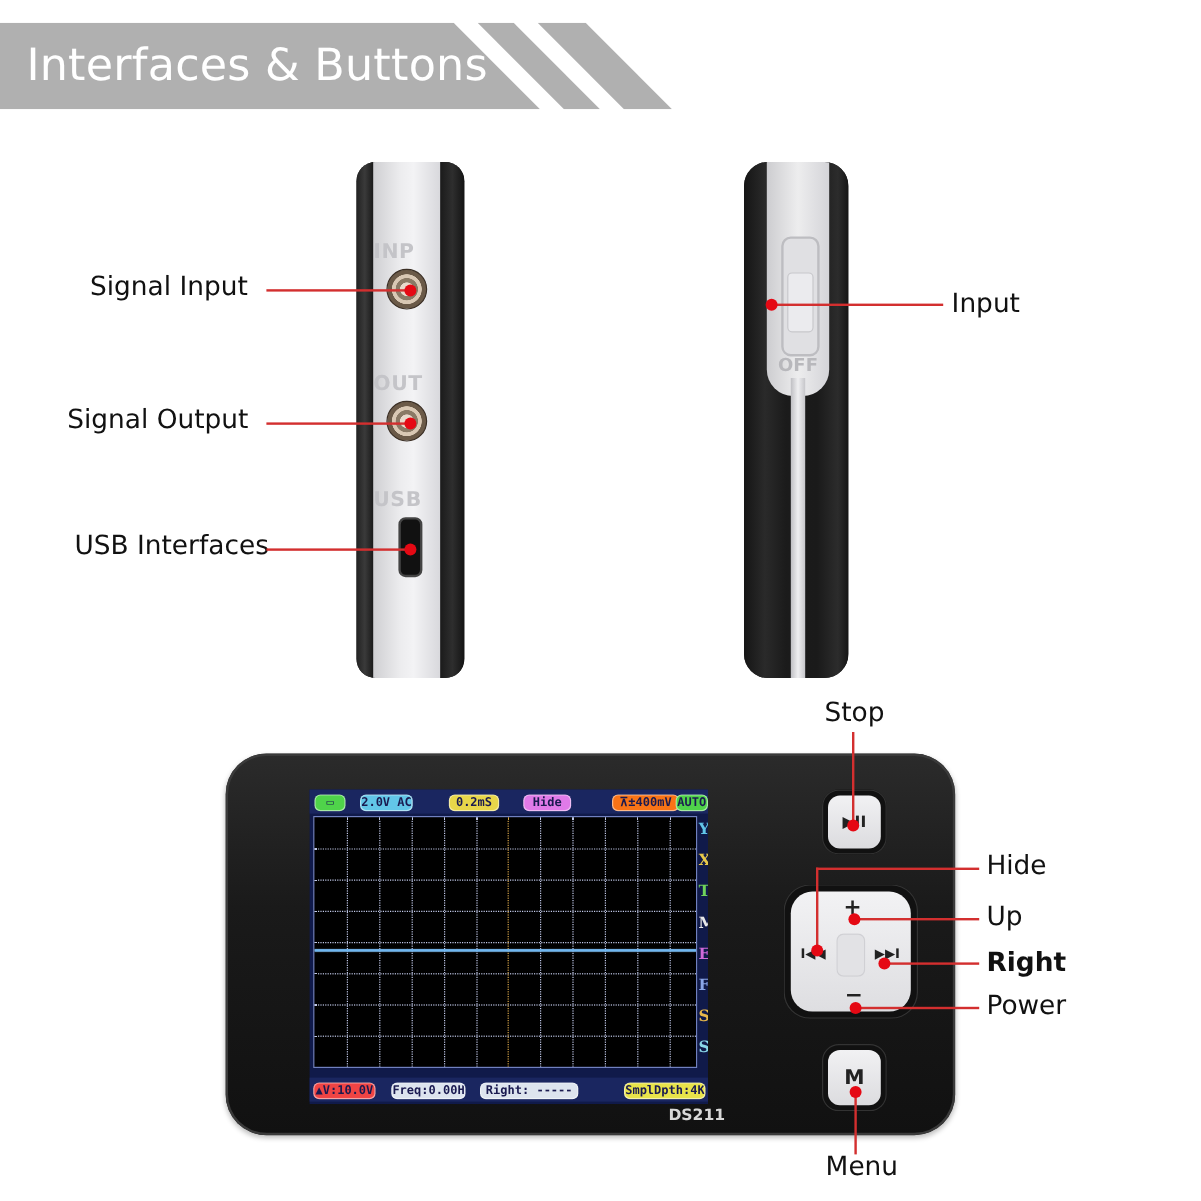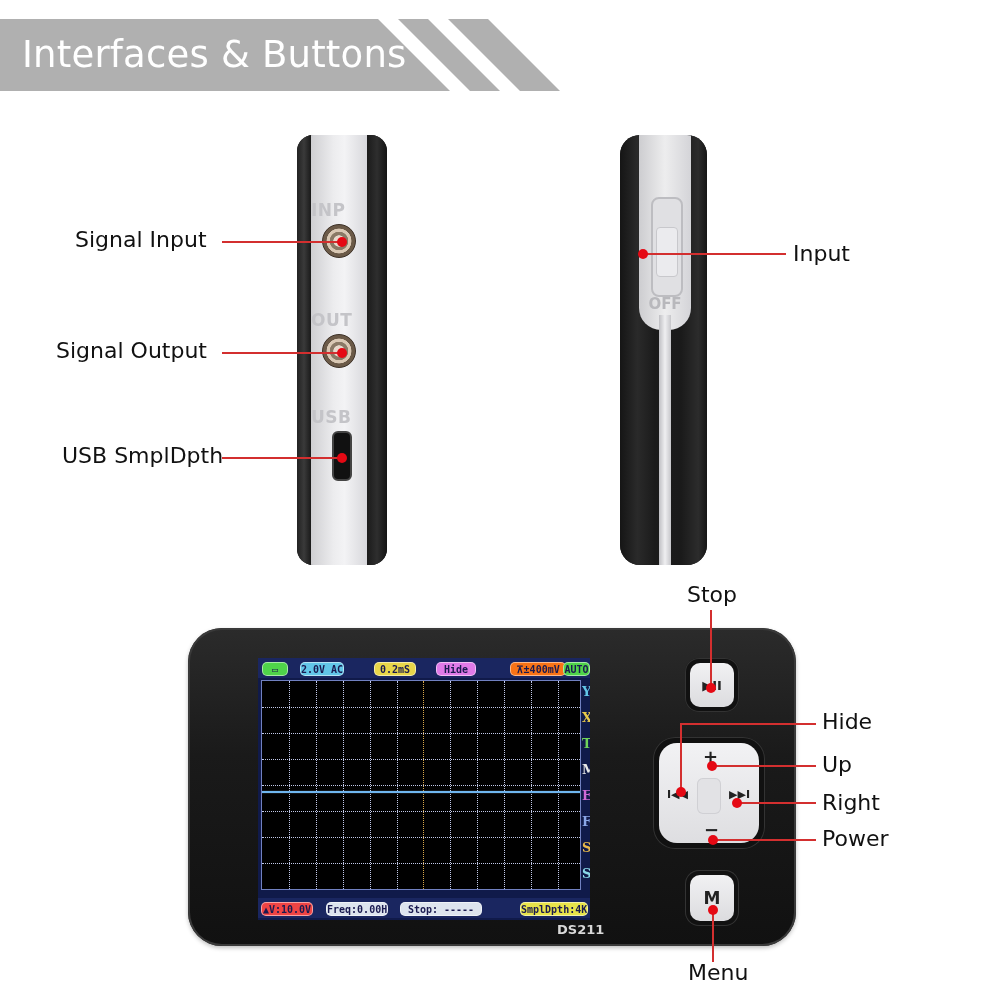--- a/index.html
+++ b/index.html
@@ -84,21 +84,21 @@
 </div>
 
 <div class="label" style="left:75px; top:227px;">Signal Input</div>
 <div class="leader" style="left:222px; top:241px; width:120px;"></div>
 <div class="dot" style="left:342px; top:242px;"></div>
 
 <div class="label" style="left:56px; top:338px;">Signal Output</div>
 <div class="leader" style="left:222px; top:352px; width:120px;"></div>
 <div class="dot" style="left:342px; top:353px;"></div>
 
-<div class="label" style="left:62px; top:443px;">USB SmplDpth</div>
+<div class="label" style="left:62px; top:443px;">USB Interfaces</div>
 <div class="leader" style="left:222px; top:457px; width:120px;"></div>
 <div class="dot" style="left:342px; top:458px;"></div>
 
 <div class="side2">
   <div class="body-dark"></div>
   <div class="cap"></div>
   <div class="stripe"></div>
   <div class="switch">
     <div class="switch-knob"></div>
   </div>
@@ -150,21 +150,21 @@
     <div class="sm" style="top:82px; color:#e8e8e8;">Me</div>
     <div class="sm" style="top:108px; color:#d06ad8;">Ex</div>
     <div class="sm" style="top:134px; color:#8aa6e8;">Fn</div>
     <div class="sm" style="top:160px; color:#e8b84a;">Sn</div>
     <div class="sm" style="top:186px; color:#8ad8e8;">St</div>
   </div>
 
   <div class="botbar">
     <div class="pill" style="left:3px; width:52px; background:#ef4444;">▲V:10.0V</div>
     <div class="pill" style="left:68px; width:62px; background:#dde4ee;">Freq:0.00Hz</div>
-    <div class="pill" style="left:142px; width:82px; background:#dde4ee;">Stop: -----</div>
+    <div class="pill" style="left:142px; width:82px; background:#dde4ee;">Right: -----</div>
     <div class="pill" style="left:262px; width:68px; background:#e8e34a;">SmplDpth:4K</div>
   </div>
 </div>
 
 <div class="model">DS211</div>
 
 <div class="btn" style="left:685px; top:658px; width:54px; height:54px;">
   <div class="btn-face" style="font-size:13px;">▶II</div>
 </div>
 
@@ -188,21 +188,21 @@
 
 <div class="label" style="left:822px; top:709px;">Hide</div>
 <div class="leader" style="left:680px; top:723px; width:136px;"></div>
 <div class="leader-v" style="left:680px; top:723px; height:68px;"></div>
 <div class="dot" style="left:681px; top:792px;"></div>
 
 <div class="label" style="left:822px; top:752px;">Up</div>
 <div class="leader" style="left:712px; top:765px; width:104px;"></div>
 <div class="dot" style="left:712px; top:766px;"></div>
 
-<div class="label" style="left:822px; top:790px;">Right</div>
+<div class="label" style="left:822px; top:790px;font-weight:bold;">Right</div>
 <div class="leader" style="left:737px; top:802px; width:79px;"></div>
 <div class="dot" style="left:737px; top:803px;"></div>
 
 <div class="label" style="left:822px; top:826px;">Power</div>
 <div class="leader" style="left:713px; top:839px; width:103px;"></div>
 <div class="dot" style="left:713px; top:840px;"></div>
 
 <div class="dot" style="left:713px; top:910px;"></div>
 <div class="leader-v" style="left:712px; top:910px; height:52px;"></div>
 <div class="label" style="left:688px; top:960px;text-align:center;">Menu</div>

